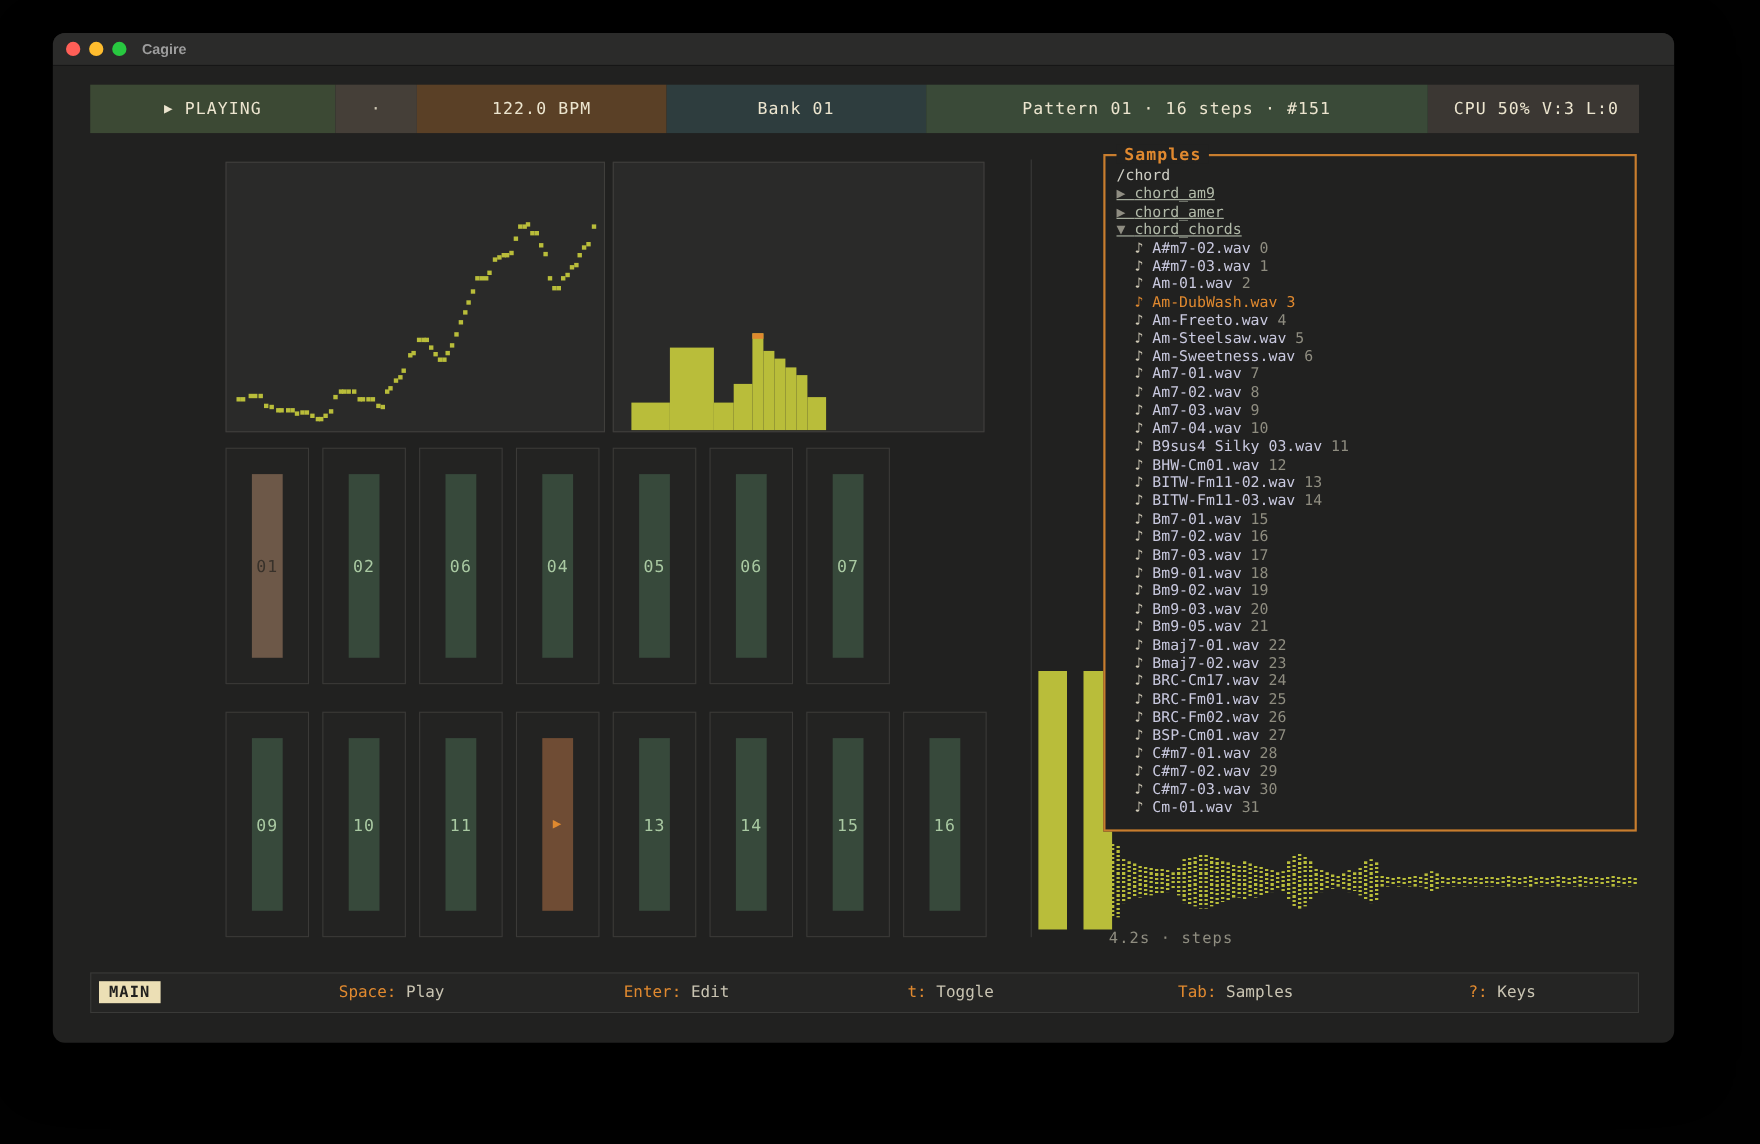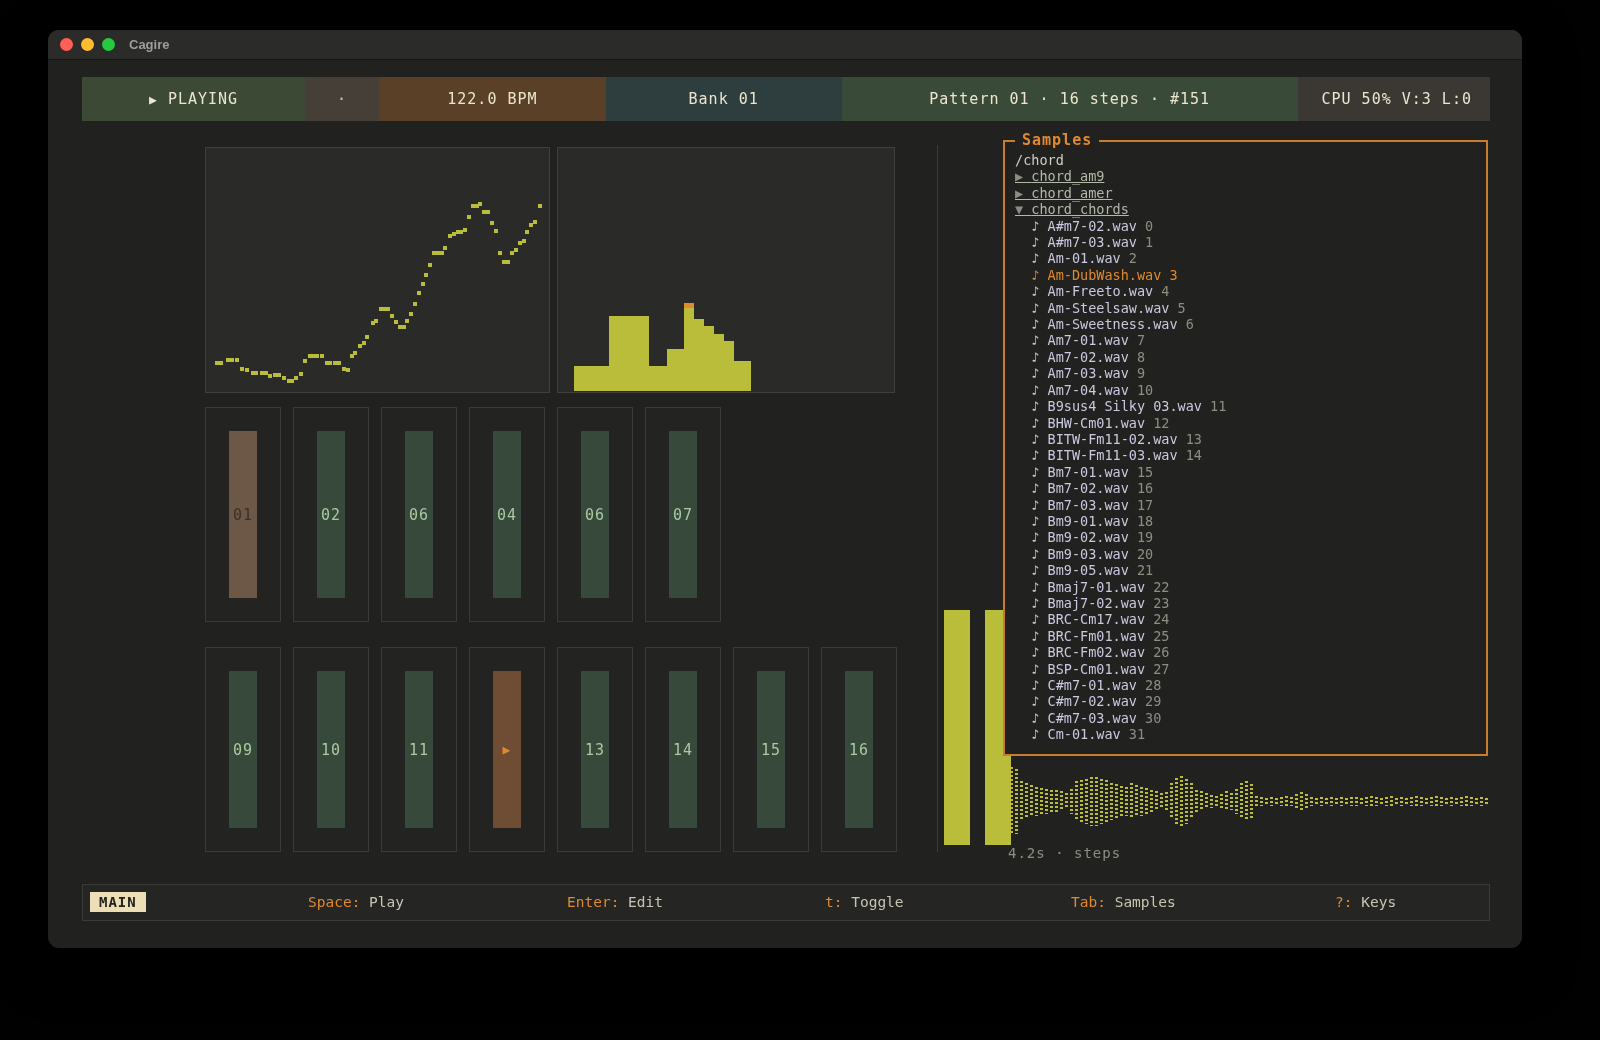--- a/index.html
+++ b/index.html
@@ -220,20 +220,23 @@
       <div class="padcell">
         <div class="pad green">02</div>
       </div>
       <div class="padcell">
         <div class="pad green">06</div>
       </div>
       <div class="padcell">
         <div class="pad green">04</div>
       </div>
       <div class="padcell">
+        <div class="pad green">05</div>
+      </div>
+      <div class="padcell">
         <div class="pad green">06</div>
       </div>
       <div class="padcell">
         <div class="pad green">07</div>
       </div>
     </div>
   <div class="padrow r2" id="padrow2">
       <div class="padcell">
         <div class="pad green">09</div>
       </div>

